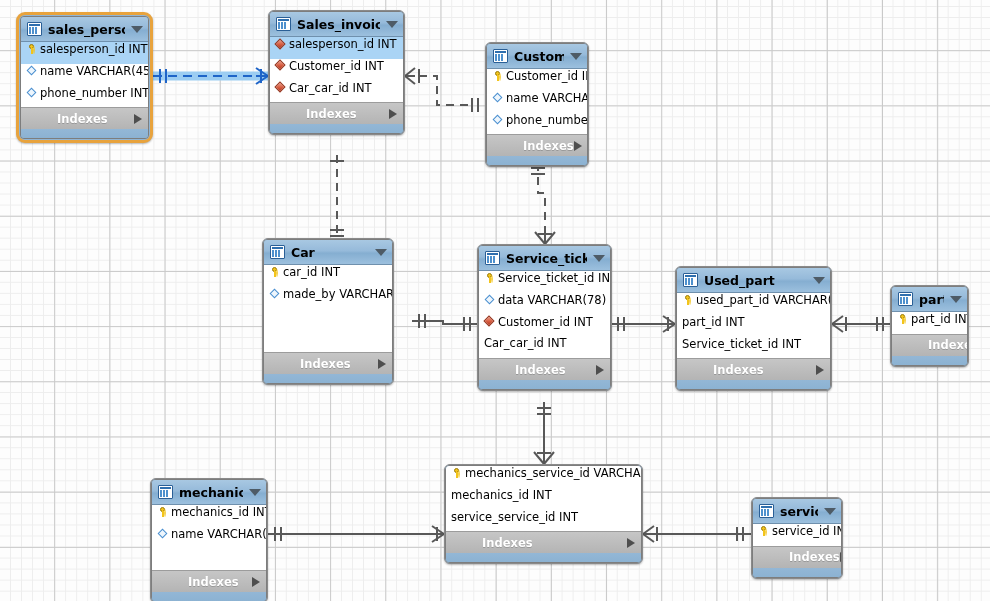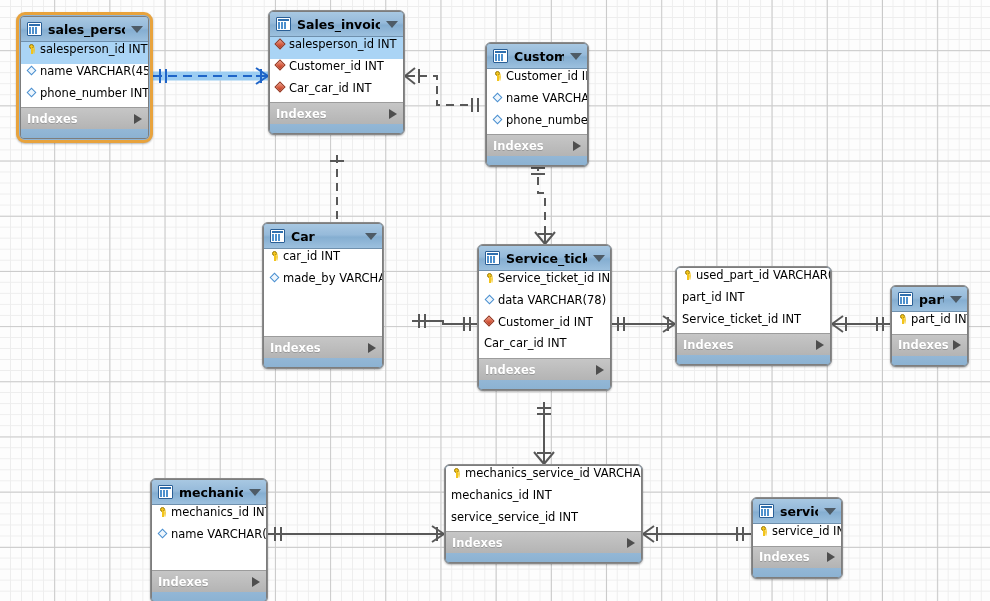--- a/index.html
+++ b/index.html
@@ -105,21 +105,21 @@
     background:linear-gradient(135deg,#f0a08a 0%,#d4563a 60%,#b13b22 100%);
     border:1px solid #94331c;transform:rotate(45deg);box-sizing:border-box;
   }
   .ico.none{width:0;margin-right:0;}
   .idx{
     height:21px;display:flex;align-items:center;justify-content:space-between;
     padding:0 6px 0 6px;
     background:linear-gradient(to bottom,#c6c6c6 0%,#bdbdbd 50%,#b4b4b4 100%);
     border-top:1px solid #9c9c9c;
   }
-  .idx .lbl{font-size:11.5px;font-weight:bold;color:#ffffff;text-shadow:0 1px 0 rgba(0,0,0,.18);}
+  .idx .lbl{font-size:11.5px;font-weight:bold;color:#ffffff;text-shadow:0 1px 0 rgba(0,0,0,.18);margin-left:30px;}
   .idx .tri{width:0;height:0;border-top:5px solid transparent;border-bottom:5px solid transparent;border-left:8px solid #4e4e4e;}
   .foot{height:9px;background:linear-gradient(to bottom,#93b7d6,#8cb2d2);}
 </style>
 </head>
 <body>
 
 <div id="canvas">
 
   <svg id="links" width="990" height="601" viewBox="0 0 990 601">
 
@@ -284,21 +284,21 @@
               <span>phone_number ...</span>
             </div>
           </div>
           <div class="idx">
             <span class="lbl">Indexes</span>
             <span class="tri"></span>
           </div>
           <div class="foot"></div>
         </div>
       </div>
-      <div class="tbl" style="left: 262px; top: 222px; width: 122px;">
+      <div class="tbl" style="left: 262px; top: 238px; width: 132px;">
         <div class="inner">
           <div class="hdr">
             <span class="tbl-icon"></span>
             <span class="title">Car</span>
             <span class="caret"></span>
           </div>
           <div class="cols">
             <div class="col">
               <span class="ico key"></span>
               <span>car_id INT</span>
@@ -350,20 +350,25 @@
           </div>
           <div class="idx">
             <span class="lbl">Indexes</span>
             <span class="tri"></span>
           </div>
           <div class="foot"></div>
         </div>
       </div>
       <div class="tbl" style="left: 675px; top: 266px; width: 157px;">
         <div class="inner">
+          <div class="hdr">
+            <span class="tbl-icon"></span>
+            <span class="title">Used_part</span>
+            <span class="caret"></span>
+          </div>
           <div class="cols">
             <div class="col">
               <span class="ico key"></span>
               <span>used_part_id VARCHAR(45)</span>
             </div>
             <div class="col">
               <span class="ico none"></span>
               <span>part_id INT</span>
             </div>
             <div class="col">

